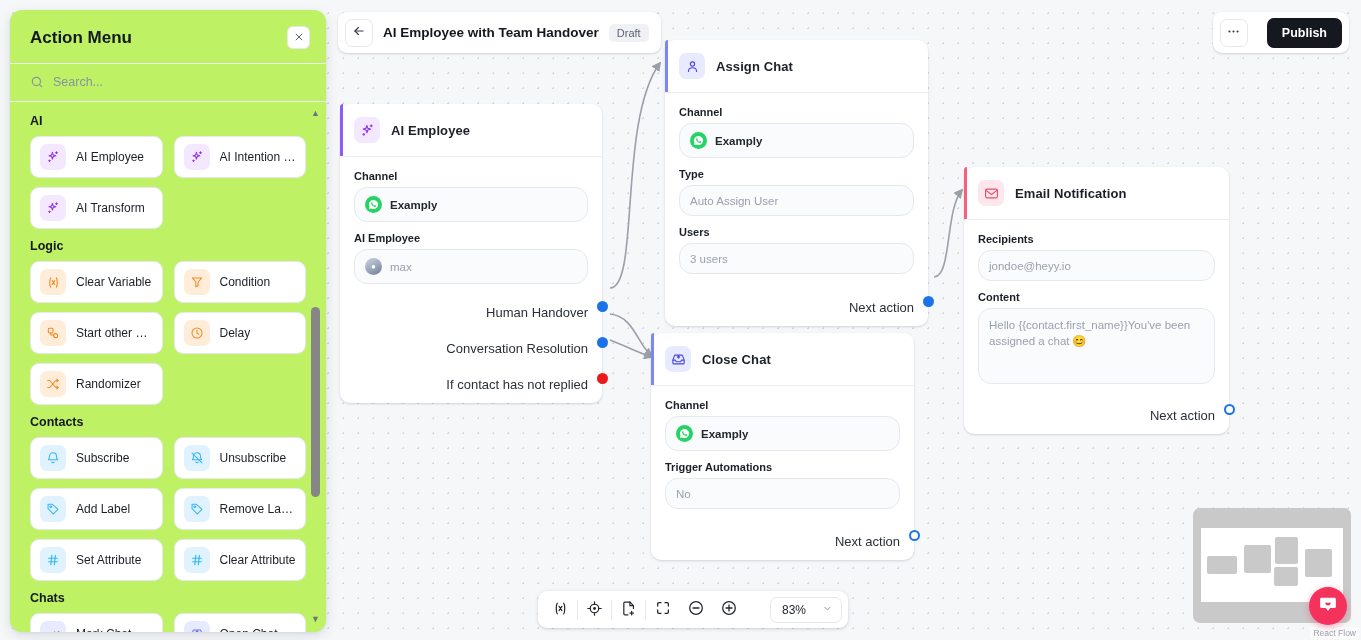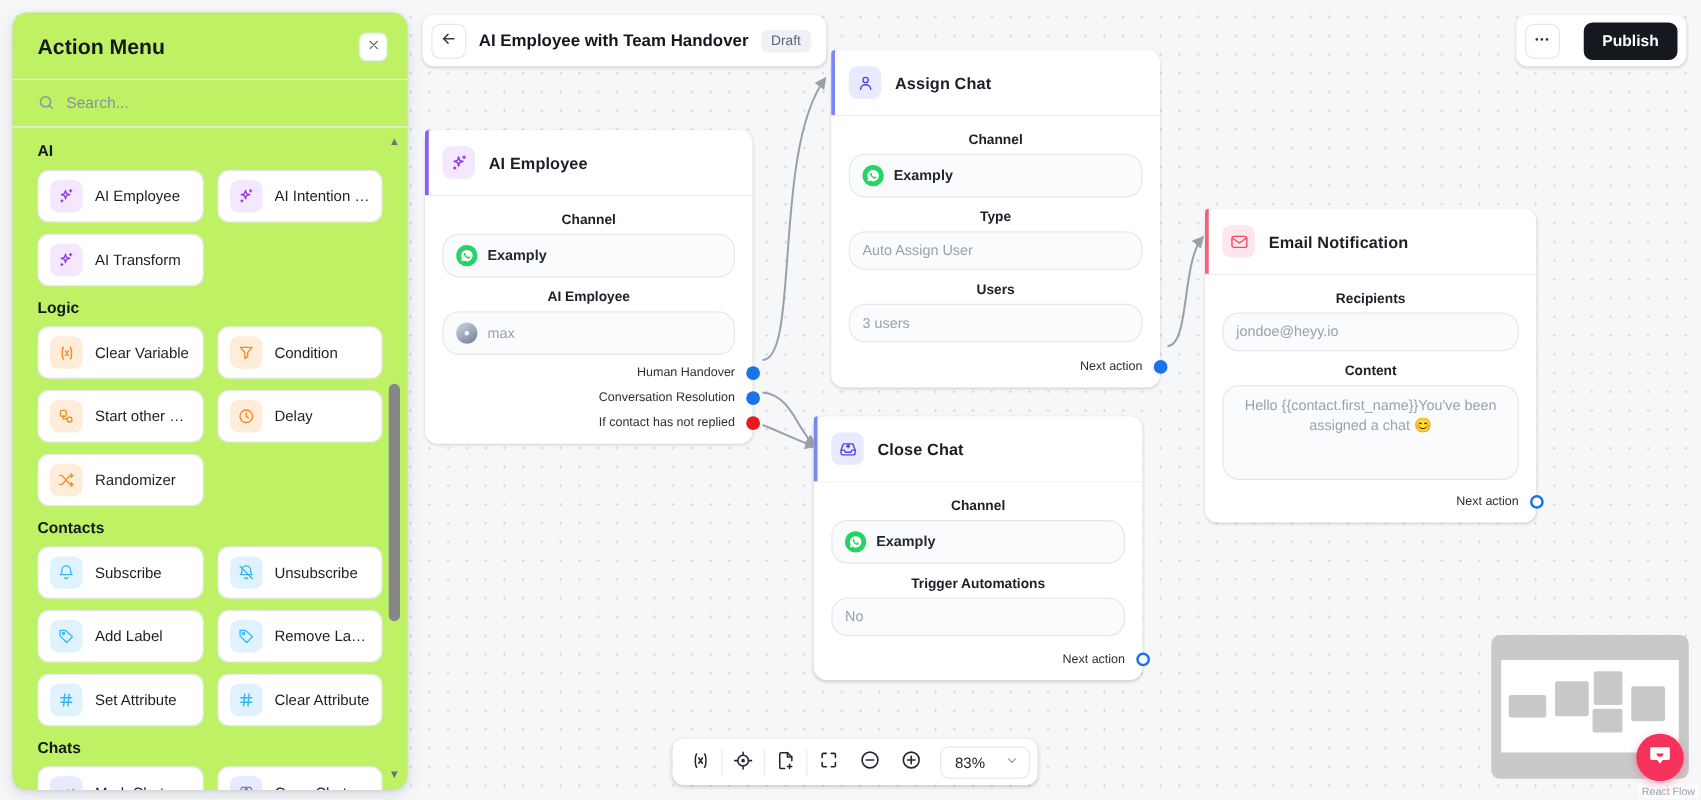--- a/index.html
+++ b/index.html
@@ -43,21 +43,21 @@
   .node.accent-indigo .node-head::before { background: #7c86f5; }
   .node.accent-pink   .node-head::before { background: #f4607e; }
   .node-icon {
     width: 26px; height: 26px; border-radius: 7px;
     display: flex; align-items: center; justify-content: center; flex: none;
   }
   .ic-purple { background: #f3e8ff; color: #9333ea; }
   .ic-indigo { background: #e8eaff; color: #4f46e5; }
   .ic-pink   { background: #fde7ec; color: #ef4a6b; }
   .node-title { font-size: 13px; font-weight: 700; color: #1b1f27; letter-spacing: .1px; }
-  .node-body { padding: 13px 14px 11px 14px; text-align: center; }
+  .node-body { padding: 13px 14px 11px 14px; }
   .fld-label { font-size: 11px; font-weight: 700; color: #1b1f27; margin-bottom: 5px; }
   .fld {
     border: 1px solid #e6e8ee; background: #fafbfc; border-radius: 13px;
     padding: 8px 10px; font-size: 11.5px; color: #9aa1ae;
     display: flex; align-items: center; gap: 8px; min-height: 31px;
   }
   .fld.filled { color: #222730; font-weight: 600; }
   .fld + .fld-label { margin-top: 10px; }
   .fld + .fld { margin-top: 8px; }
   .fld.area { align-items: flex-start; line-height: 1.42; min-height: 76px; display: block; }
@@ -66,21 +66,21 @@
     display: flex; align-items: center; justify-content: center; color: #fff; font-size: 10px;
   }
   .avatar {
     width: 17px; height: 17px; border-radius: 50%; flex: none;
     background: linear-gradient(150deg,#cdd4e0 0%,#9aa6bb 55%,#6f7c93 100%);
     display: flex; align-items: center; justify-content: center; font-size: 8px; color: #fff;
   }
 
   
   .port-row { display: flex; align-items: center; justify-content: flex-end; gap: 0; position: relative; margin-top: 9px; }
-  .port-label { font-size: 10px; color: #2a2f39; white-space: nowrap; }
+  .port-label { font-size: 13px; color: #2a2f39; white-space: nowrap; margin-top: 12px; }
   .dot { width: 11px; height: 11px; border-radius: 50%; position: absolute; }
   .dot.blue { background: #1a73e8; }
   .dot.red  { background: #e81a1a; }
   .dot.open { background: #fff; border: 2px solid #1a73e8; width: 11px; height: 11px; }
 
   
   .topbar-left {
     position: absolute; left: 338px; top: 12px;
     height: 41px; background: #fff; border-radius: 9px;
     display: flex; align-items: center; gap: 10px; padding: 0 12px 0 7px;
@@ -164,21 +164,21 @@
     position: absolute; left: 538px; top: 591px; height: 37px;
     background: #fff; border-radius: 9px; display: flex; align-items: center; padding: 0 6px;
     box-shadow: 0 1px 4px rgba(16,24,40,.13), 0 1px 2px rgba(16,24,40,.06);
   }
   .tb-btn {
     width: 33px; height: 29px; display: flex; align-items: center; justify-content: center;
     color: #22262e; cursor: pointer; background: none; border: none;
   }
   .tb-sep { width: 1px; height: 20px; background: #e9ebf0; }
   .zoom-sel {
-    margin-left: 7px; display: flex; align-items: center; gap: 16px;
+    margin-left: 25px; display: flex; align-items: center; gap: 16px;
     border: 1px solid #e6e8ee; border-radius: 7px; padding: 5px 8px 5px 11px; cursor: pointer;
   }
   .zoom-val { font-size: 12px; color: #22262e; }
   .zoom-car { font-size: 9px; color: #8b929f; }
 
   
   .minimap {
     position: absolute; right: 10px; bottom: 17px; width: 158px; height: 115px;
     background: #c9c9c9; border-radius: 7px; overflow: hidden;
   }

